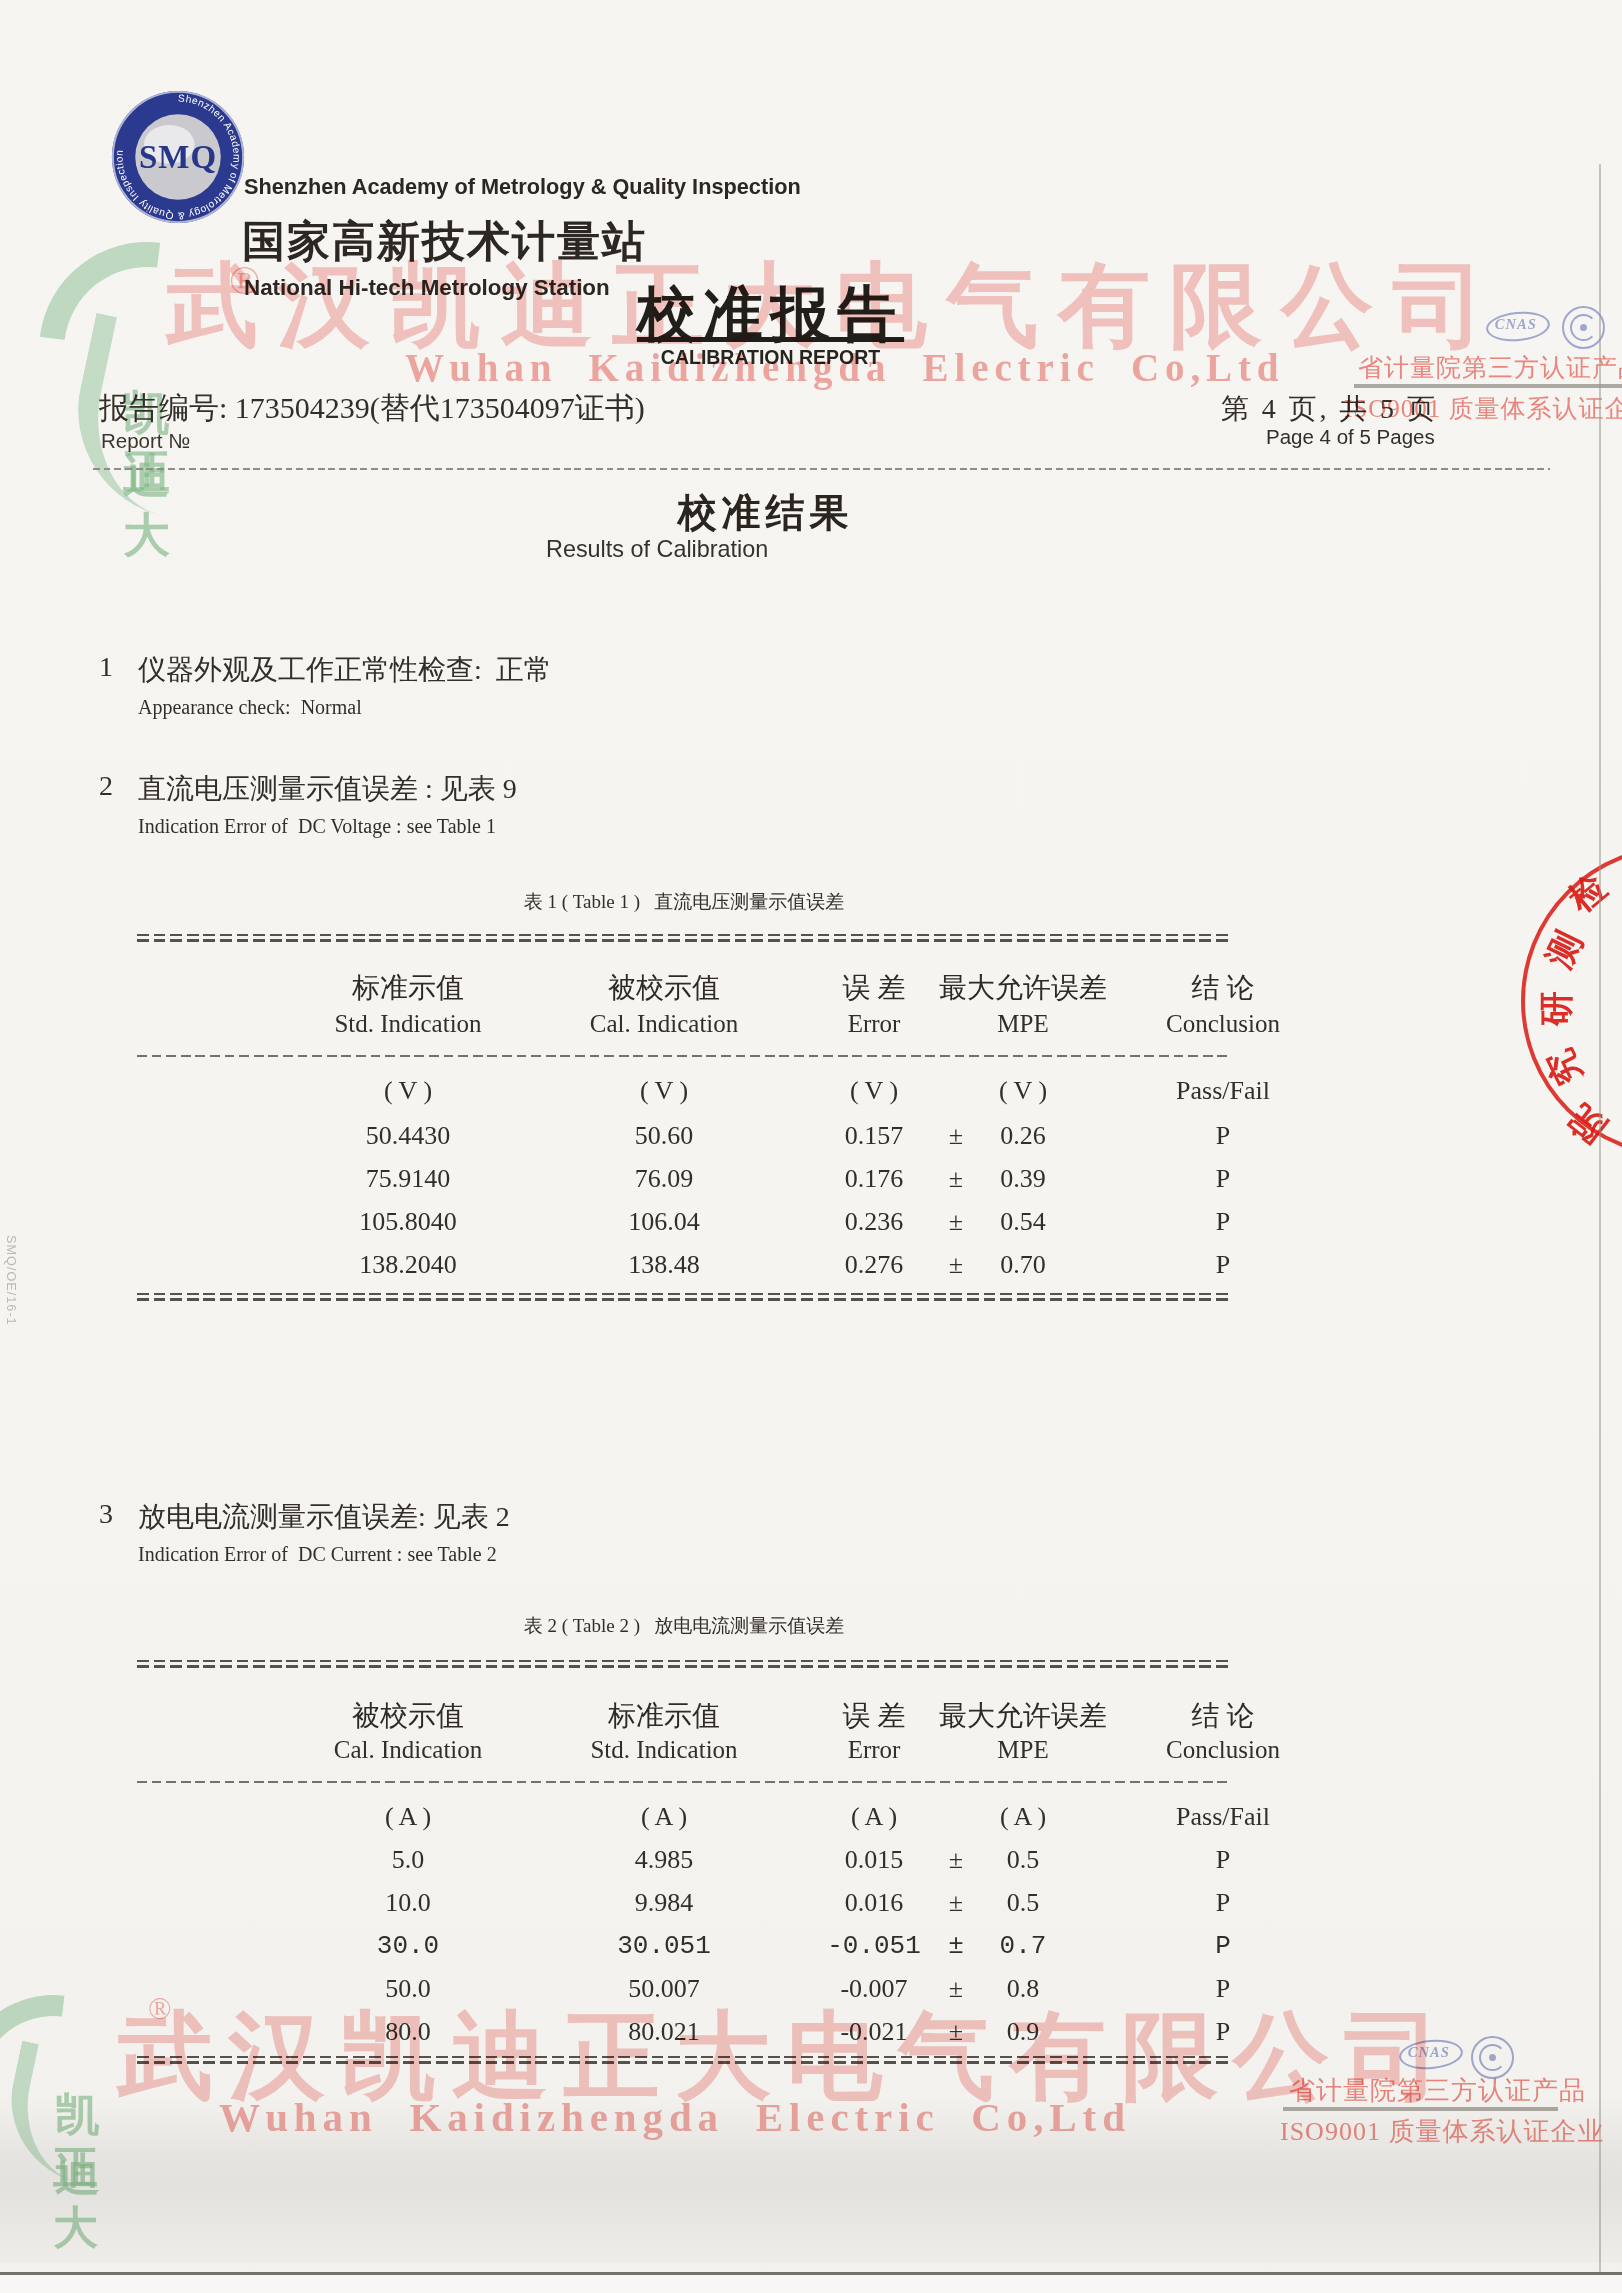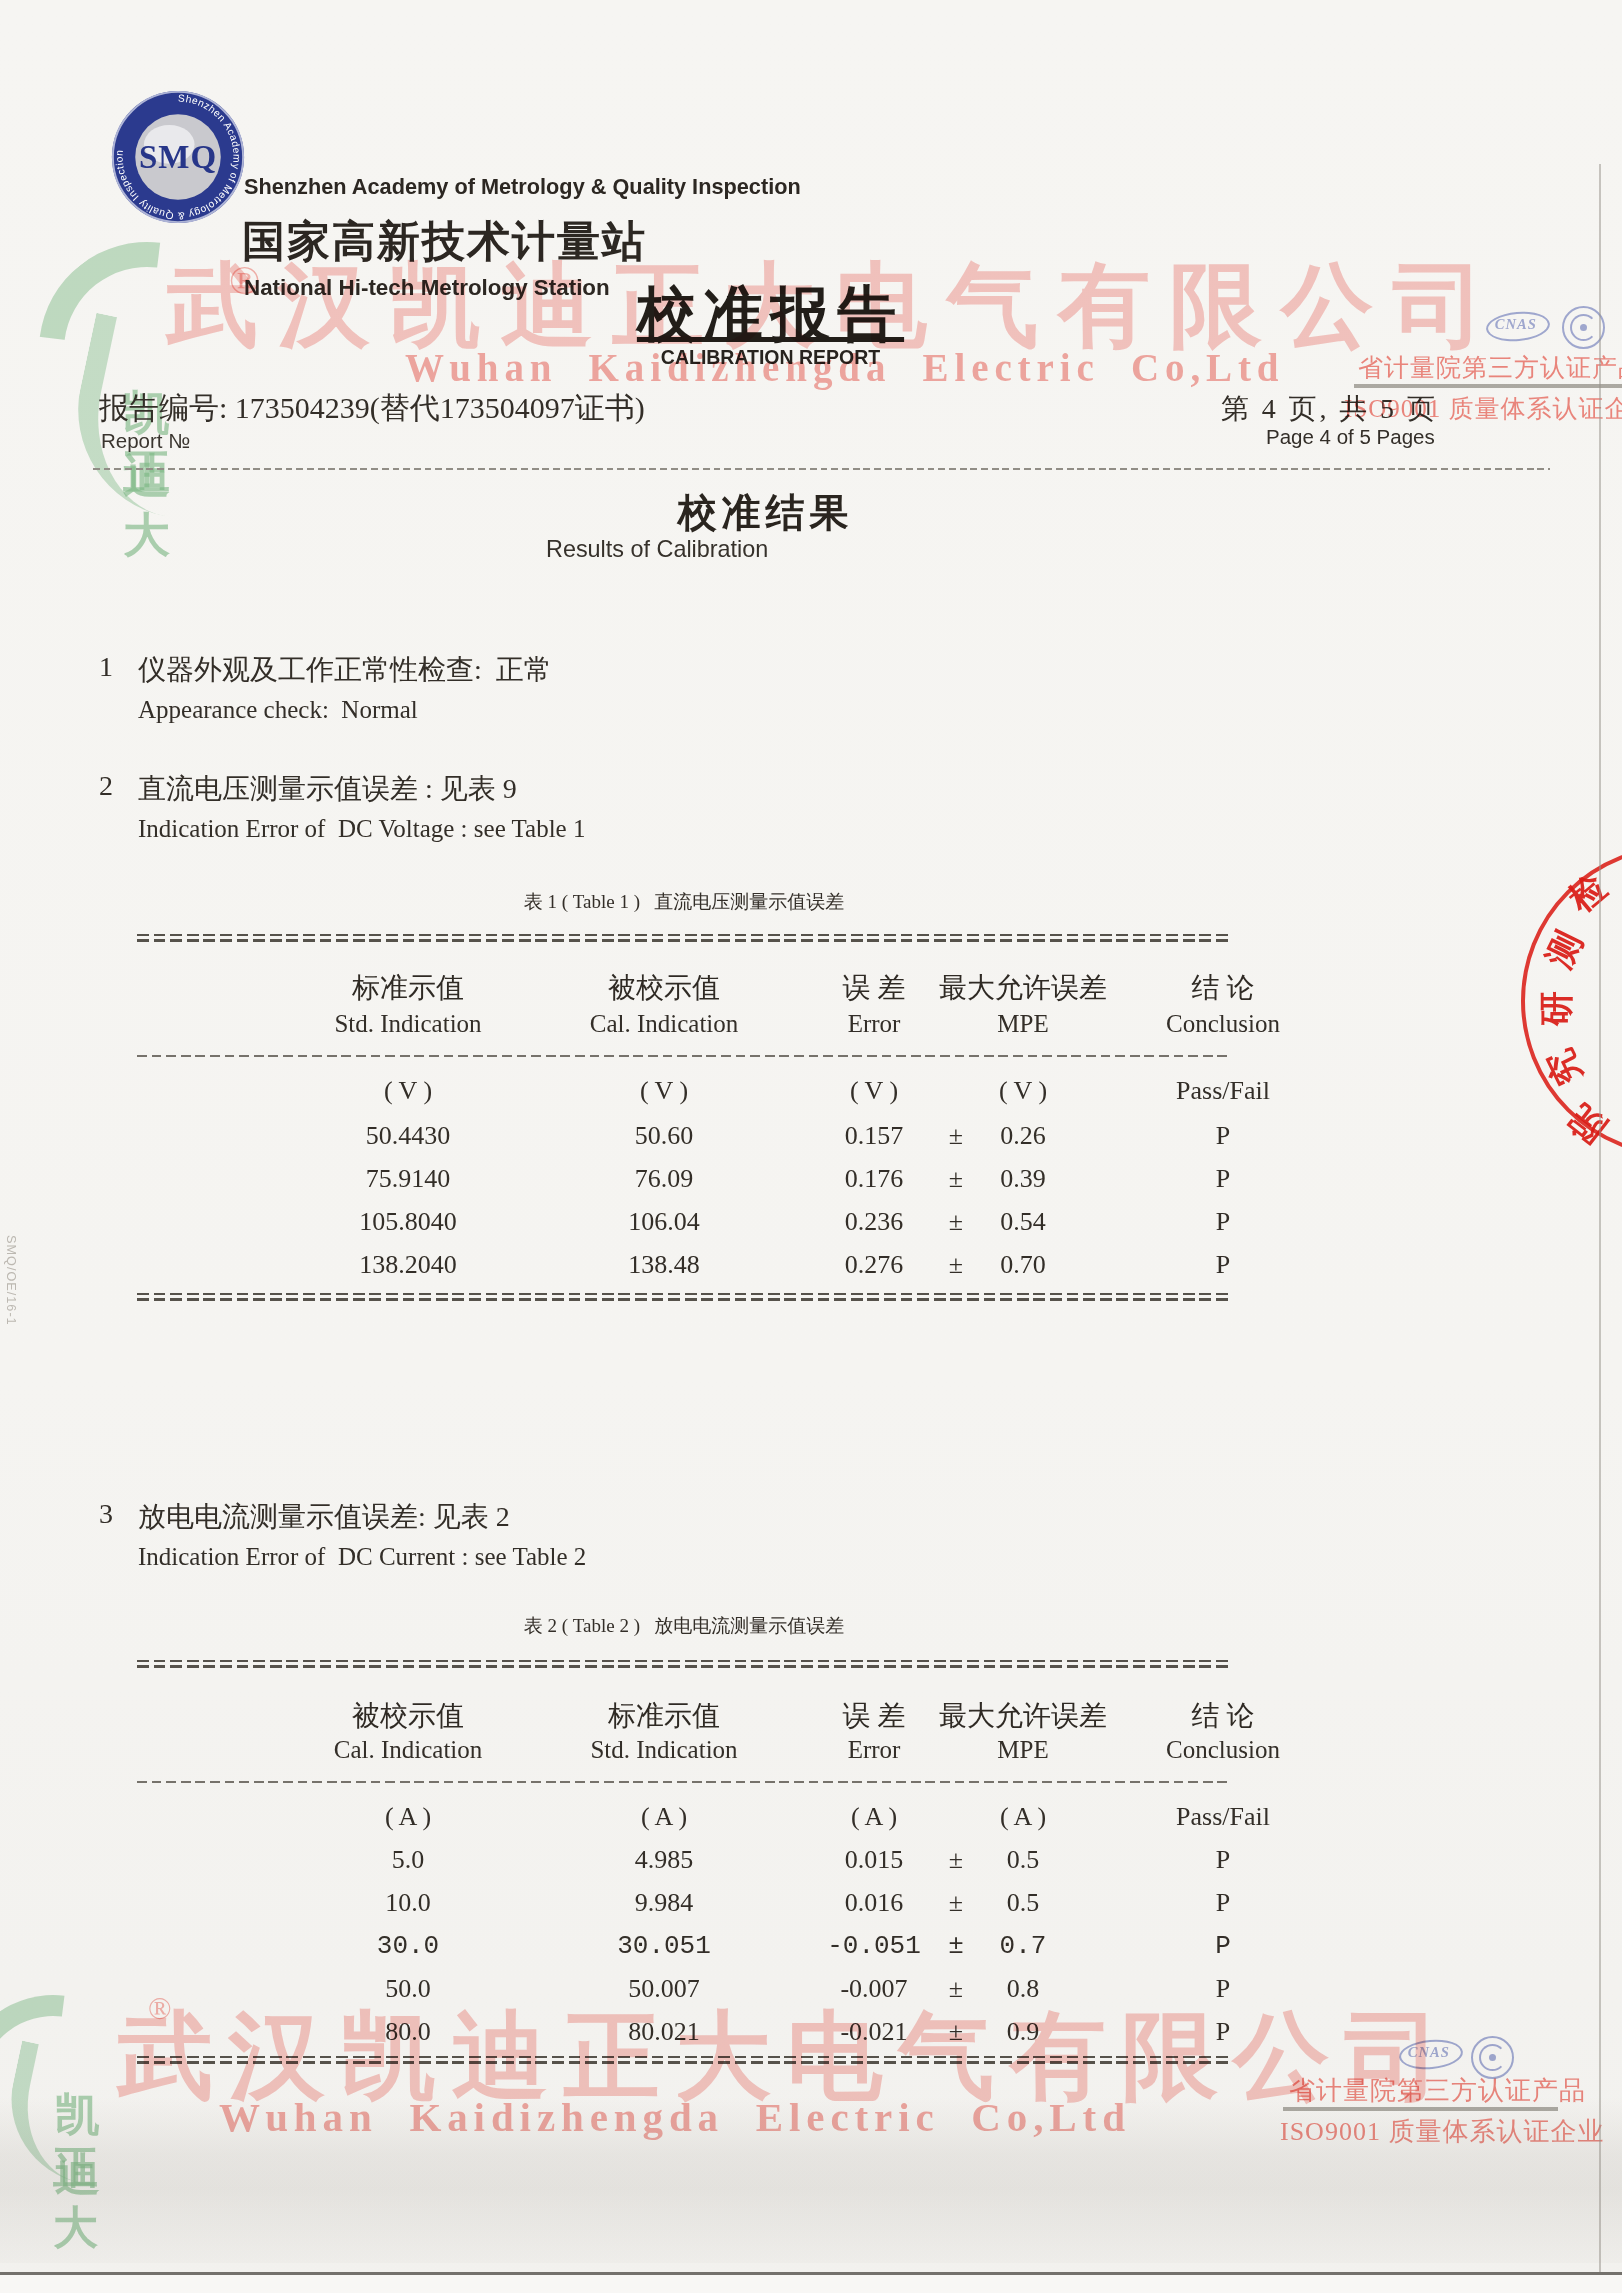--- a/index.html
+++ b/index.html
@@ -31,21 +31,21 @@
   .head-rule{left:93px;top:468px;width:1457px;height:2px;
     background:repeating-linear-gradient(90deg,#918d86 0 6.8px,transparent 6.8px 10.7px);}
 
   .section-cn{left:546px;top:486px;width:439px;text-align:center;
     font:600 39px "Liberation Sans",sans-serif;color:#2a251f;letter-spacing:4.9px;}
   .section-en{left:546px;top:536px;width:439px;
     font:400 23.4px "Liberation Sans",sans-serif;color:#36312b;}
 
   
   .item{display:flex;gap:25px;font-size:28px;color:#332e28;}
-  .item-en{left:138px;font-size:25px;color:#332e28;}
+  .item-en{left:138px;font-size:20px;color:#332e28;}
 
   
   .tbl{left:137px;width:1094px;}
   .tbl-caption{left:137px;width:1094px;text-align:center;font-size:19px;color:#332e28;}
   .dline{left:0;width:1094px;height:9.8px;color:#56524b;}
   .dline::before,.dline::after{content:"";display:block;height:2.4px;margin-bottom:2.9px;
     background:repeating-linear-gradient(90deg,currentColor 0 11.7px,transparent 11.7px 16.6px);}
   .sline{left:0;width:1094px;height:2px;
     background:repeating-linear-gradient(90deg,#76726b 0 9.8px,transparent 9.8px 14.6px);}
   .trow{left:0;width:1094px;height:37px;}

